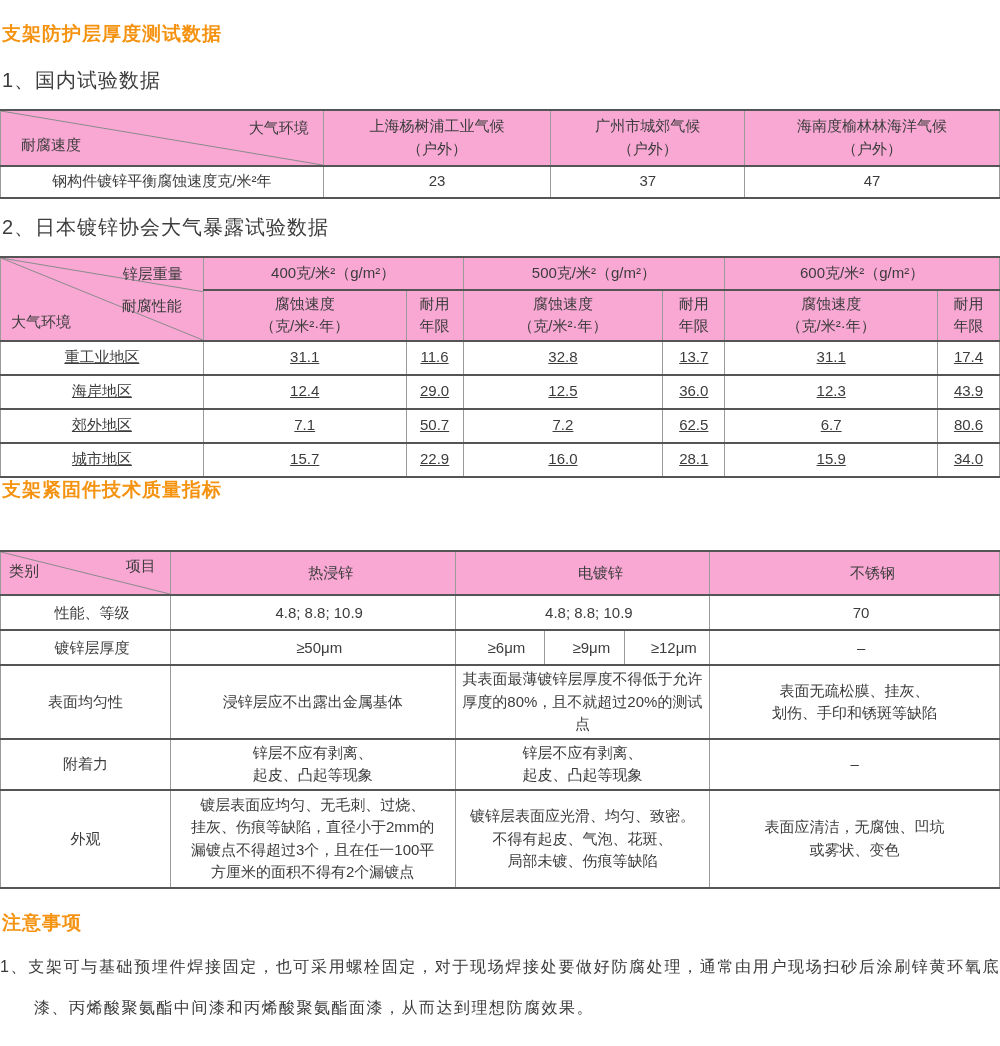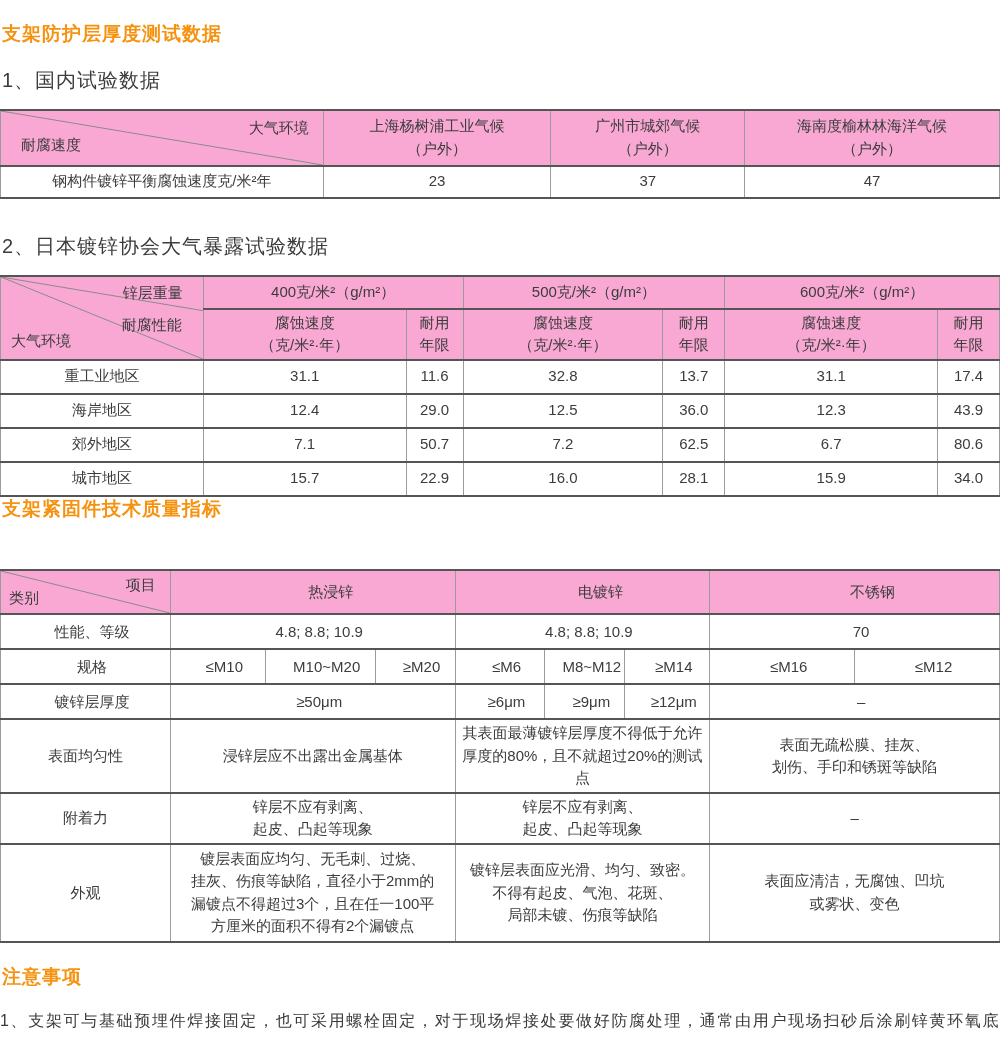--- a/index.html
+++ b/index.html
@@ -48,42 +48,42 @@
   }
   table.t tr.hdr td { background:#f9a8d4; }
   .pre { white-space:pre-line; }
 
   
   .t1 tr.hdr td  { height:50px; }
   .t1 tr.data td { height:26px;margin-top:34px; }
 
   .t2 tr.grow td { height:27px; }
   .t2 tr.srow td { height:42px; }
-  .t2 tr.data td { height:28px; }
+  .t2 tr.data td { height:28px;text-decoration:underline; }
 
   .t3 tr.hdr td { height:38px;padding-left:40px; }
   .t3 tr.r1 td, .t3 tr.r2 td, .t3 tr.r3 td { height:29px;padding-left:17px; }
   .t3 tr.r4 td { height:54px; }
   .t3 tr.r5 td { height:43px; }
   .t3 tr.r6 td { height:92px; }
 
   
   td.diag { position:relative; padding:0; }
   td.diag svg.dline {
     position:absolute; left:0; top:0;
     width:100%; height:100%; display:block;
   }
   td.diag span { position:absolute; white-space:nowrap; }
   .corner1 .ct { top:6px;  right:14px; }
   .corner1 .cb { bottom:8px; left:20px; }
   .corner2 .ct { top:5px;  right:20px; }
   .corner2 .cm { top:37px; right:21px; }
   .corner2 .cb { bottom:6px; left:10px; }
   .corner3 .ct { top:3px;  right:14px; }
-  .corner3 .cb { bottom:4px; left:8px; }
+  .corner3 .cb { bottom:12px; left:8px; }
 
   .notes-block { margin-top:10px; }
   .note {
     font-size:16px;
     line-height:2.6;
     letter-spacing:1.5px;
     text-align:justify;
     padding-left:34px;
     text-indent:-34px;
     color:#3a3a3a;
@@ -124,21 +124,21 @@
       </tr>
       <tr class="data">
         <td>钢构件镀锌平衡腐蚀速度克/米²年</td>
         <td>23</td>
         <td>37</td>
         <td>47</td>
       </tr>
     </tbody>
   </table>
 
-  <div class="subhead" style="margin-top:34px;">2、日本镀锌协会大气暴露试验数据</div>
+  <div class="subhead" style="margin-top:15px;">2、日本镀锌协会大气暴露试验数据</div>
 
   <table class="t t2">
     <colgroup>
       <col style="width:20.3%">
         <col style="width:20.3%">
         <col style="width:5.7%">
         <col style="width:20.0%">
         <col style="width:6.2%">
         <col style="width:21.3%">
         <col style="width:6.2%">
@@ -237,31 +237,20 @@
         <td colspan="3">热浸锌</td>
         <td colspan="3">电镀锌</td>
         <td colspan="2">不锈钢</td>
       </tr>
       <tr class="r1">
         <td>性能、等级</td>
         <td colspan="3">4.8; 8.8; 10.9</td>
         <td colspan="3">4.8; 8.8; 10.9</td>
         <td colspan="2">70</td>
       </tr>
-      <tr class="r2">
-        <td>规格</td>
-        <td>≤M10</td>
-        <td>M10~M20</td>
-        <td>≥M20</td>
-        <td>≤M6</td>
-        <td>M8~M12</td>
-        <td>≥M14</td>
-        <td>≤M16</td>
-        <td>≤M12</td>
-      </tr>
       <tr class="r3">
         <td>镀锌层厚度</td>
         <td colspan="3">≥50μm</td>
         <td>≥6μm</td>
         <td>≥9μm</td>
         <td>≥12μm</td>
         <td colspan="2">–</td>
       </tr>
       <tr class="r4">
         <td>表面均匀性</td>

